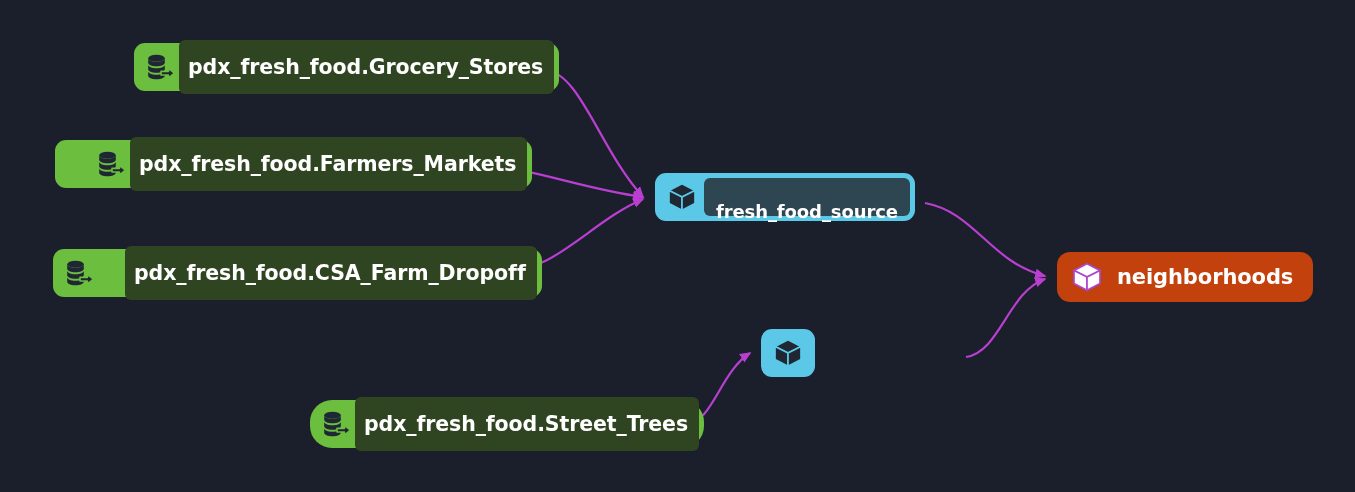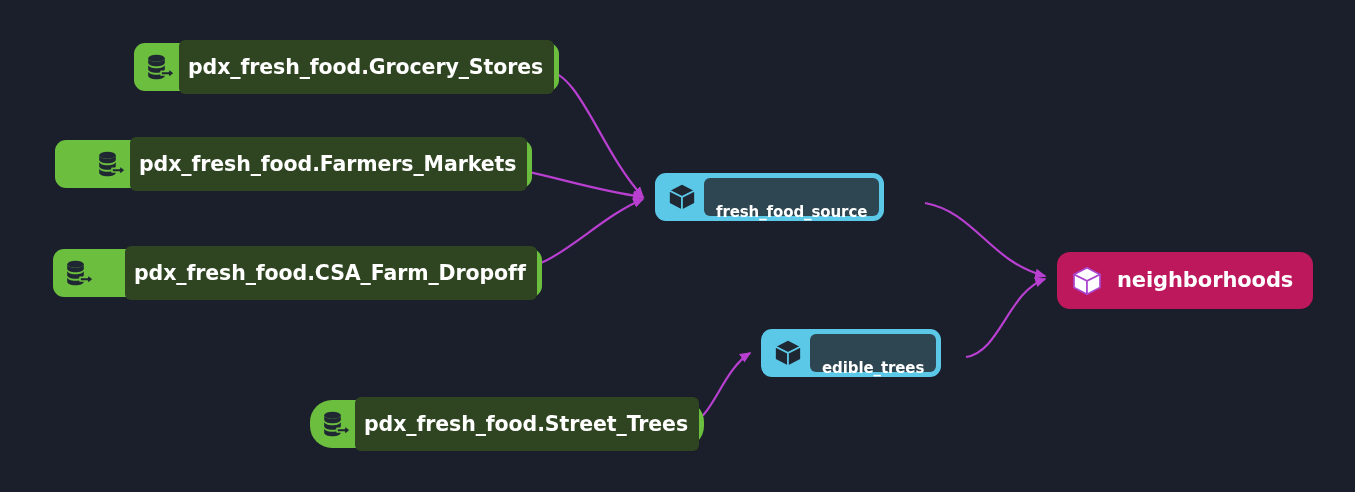--- a/index.html
+++ b/index.html
@@ -80,32 +80,32 @@
   .node.model .label-box {
     background: #2e4651;
     border-radius: 6px;
     height: 38px;
     display: flex;
     align-items: center;
     padding: 0 12px;
   }
   .node.model .label-box .label {
     color: #ffffff;
-    font-size: 15px;
+    font-size: 18px;
     font-weight: bold;
     letter-spacing: -0.1px;
     line-height: 1;
     margin-top: 30px;
   }
 
   
   .node.output {
-    background: #be185d;
+    background: #c2410c;
     border-radius: 13px;
-    height: 57px;
+    height: 50px;
     padding: 0 20px 0 14px;
     gap: 14px;
   }
   .node.output .icon-slot {
     width: 32px;
     height: 32px;
     display: flex;
     align-items: center;
     justify-content: center;
     flex: 0 0 auto;
@@ -221,23 +221,20 @@
       </div>
       <div class="node model" style="left: 761px; top: 329px;">
         <span class="icon-slot">
           <svg width="30" height="30" viewBox="0 0 30 30" aria-hidden="true">
             <path d="M15 1.8 L28 8.4 V21.6 L15 28.2 L2 21.6 V8.4 Z" fill="#1f2733"></path>
             <path d="M15 1.8 L28 8.4 L15 15 L2 8.4 Z" fill="#1f2733" stroke="#5bc8e8" stroke-width="1.7" stroke-linejoin="round"></path>
             <path d="M2 8.4 L15 15 V28.2 L2 21.6 Z" fill="#1f2733" stroke="#5bc8e8" stroke-width="1.7" stroke-linejoin="round"></path>
             <path d="M28 8.4 L15 15 V28.2 L28 21.6 Z" fill="#1f2733" stroke="#5bc8e8" stroke-width="1.7" stroke-linejoin="round"></path>
           </svg>
         </span>
-        <span class="label-box">
-          <span class="label">edible_trees</span>
-        </span>
       </div>
       <div class="node output" style="left: 1057px; top: 252px;">
         <span class="icon-slot">
           <svg width="30" height="30" viewBox="0 0 30 30" aria-hidden="true">
             <path d="M15 1.8 L28 8.4 V21.6 L15 28.2 L2 21.6 V8.4 Z" fill="#ffffff"></path>
             <path d="M15 1.8 L28 8.4 L15 15 L2 8.4 Z" fill="#ffffff" stroke="#ab47cf" stroke-width="1.7" stroke-linejoin="round"></path>
             <path d="M2 8.4 L15 15 V28.2 L2 21.6 Z" fill="#ffffff" stroke="#ab47cf" stroke-width="1.7" stroke-linejoin="round"></path>
             <path d="M28 8.4 L15 15 V28.2 L28 21.6 Z" fill="#ffffff" stroke="#ab47cf" stroke-width="1.7" stroke-linejoin="round"></path>
           </svg>
         </span>

